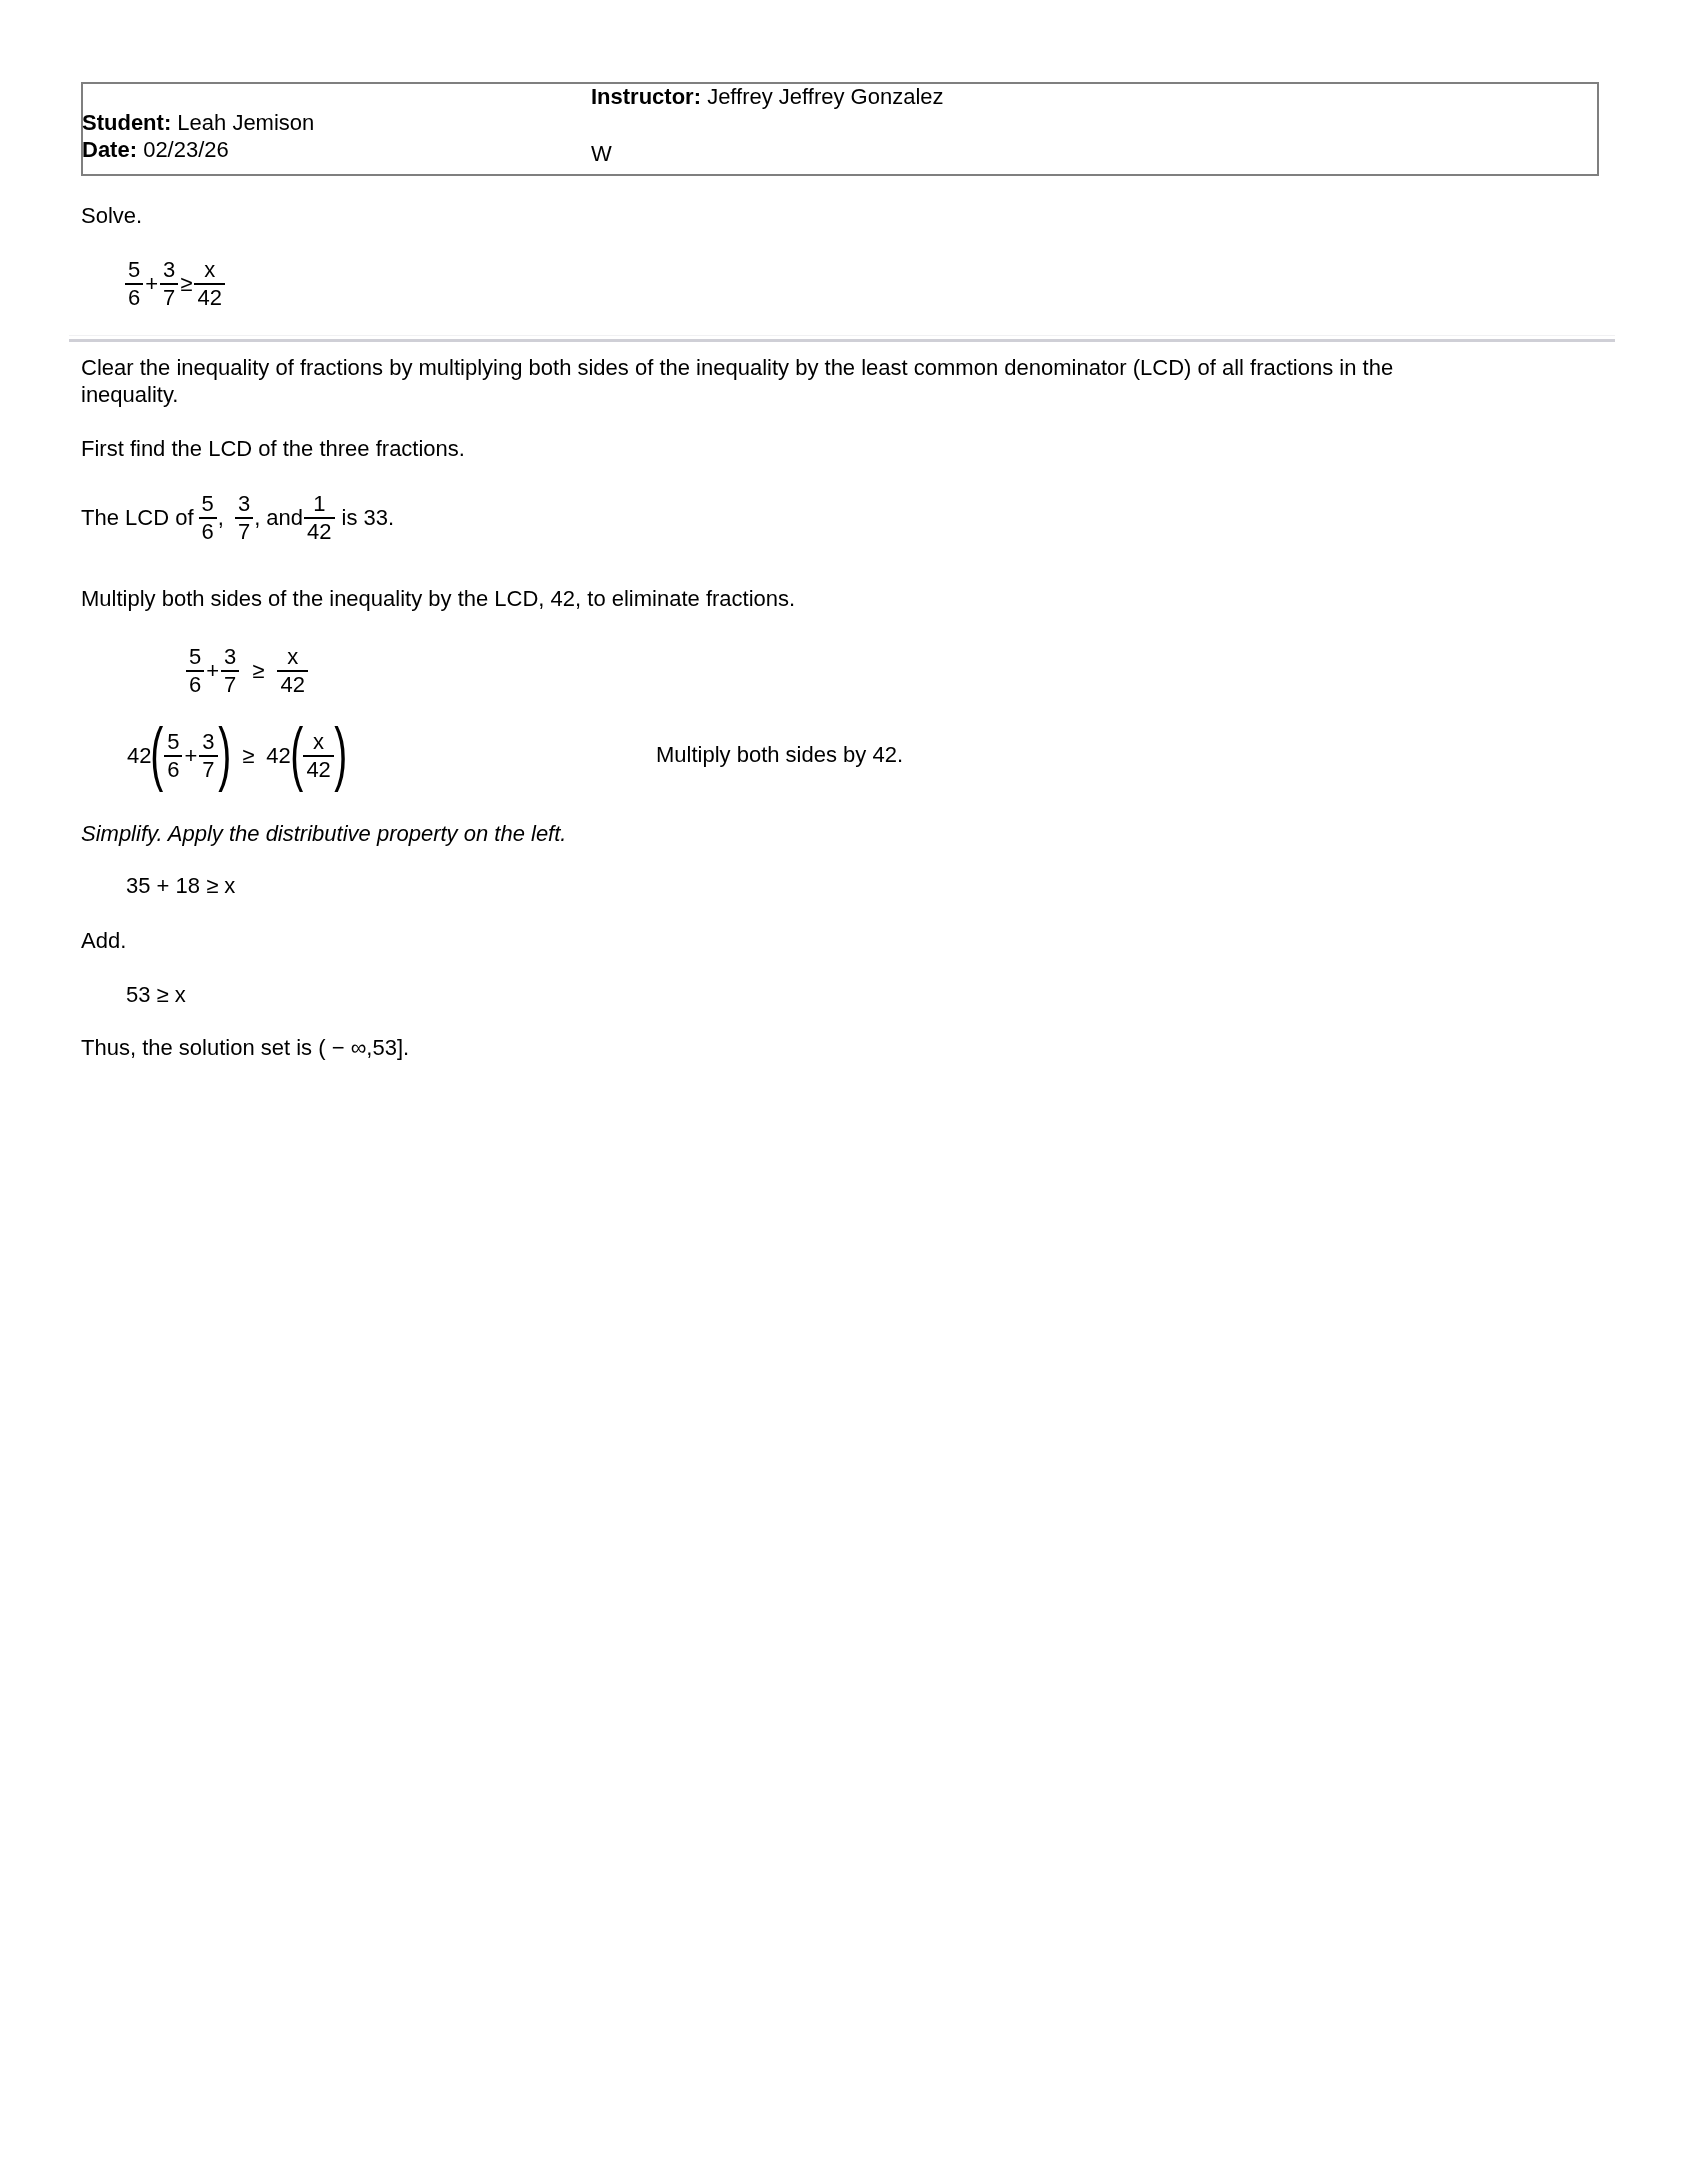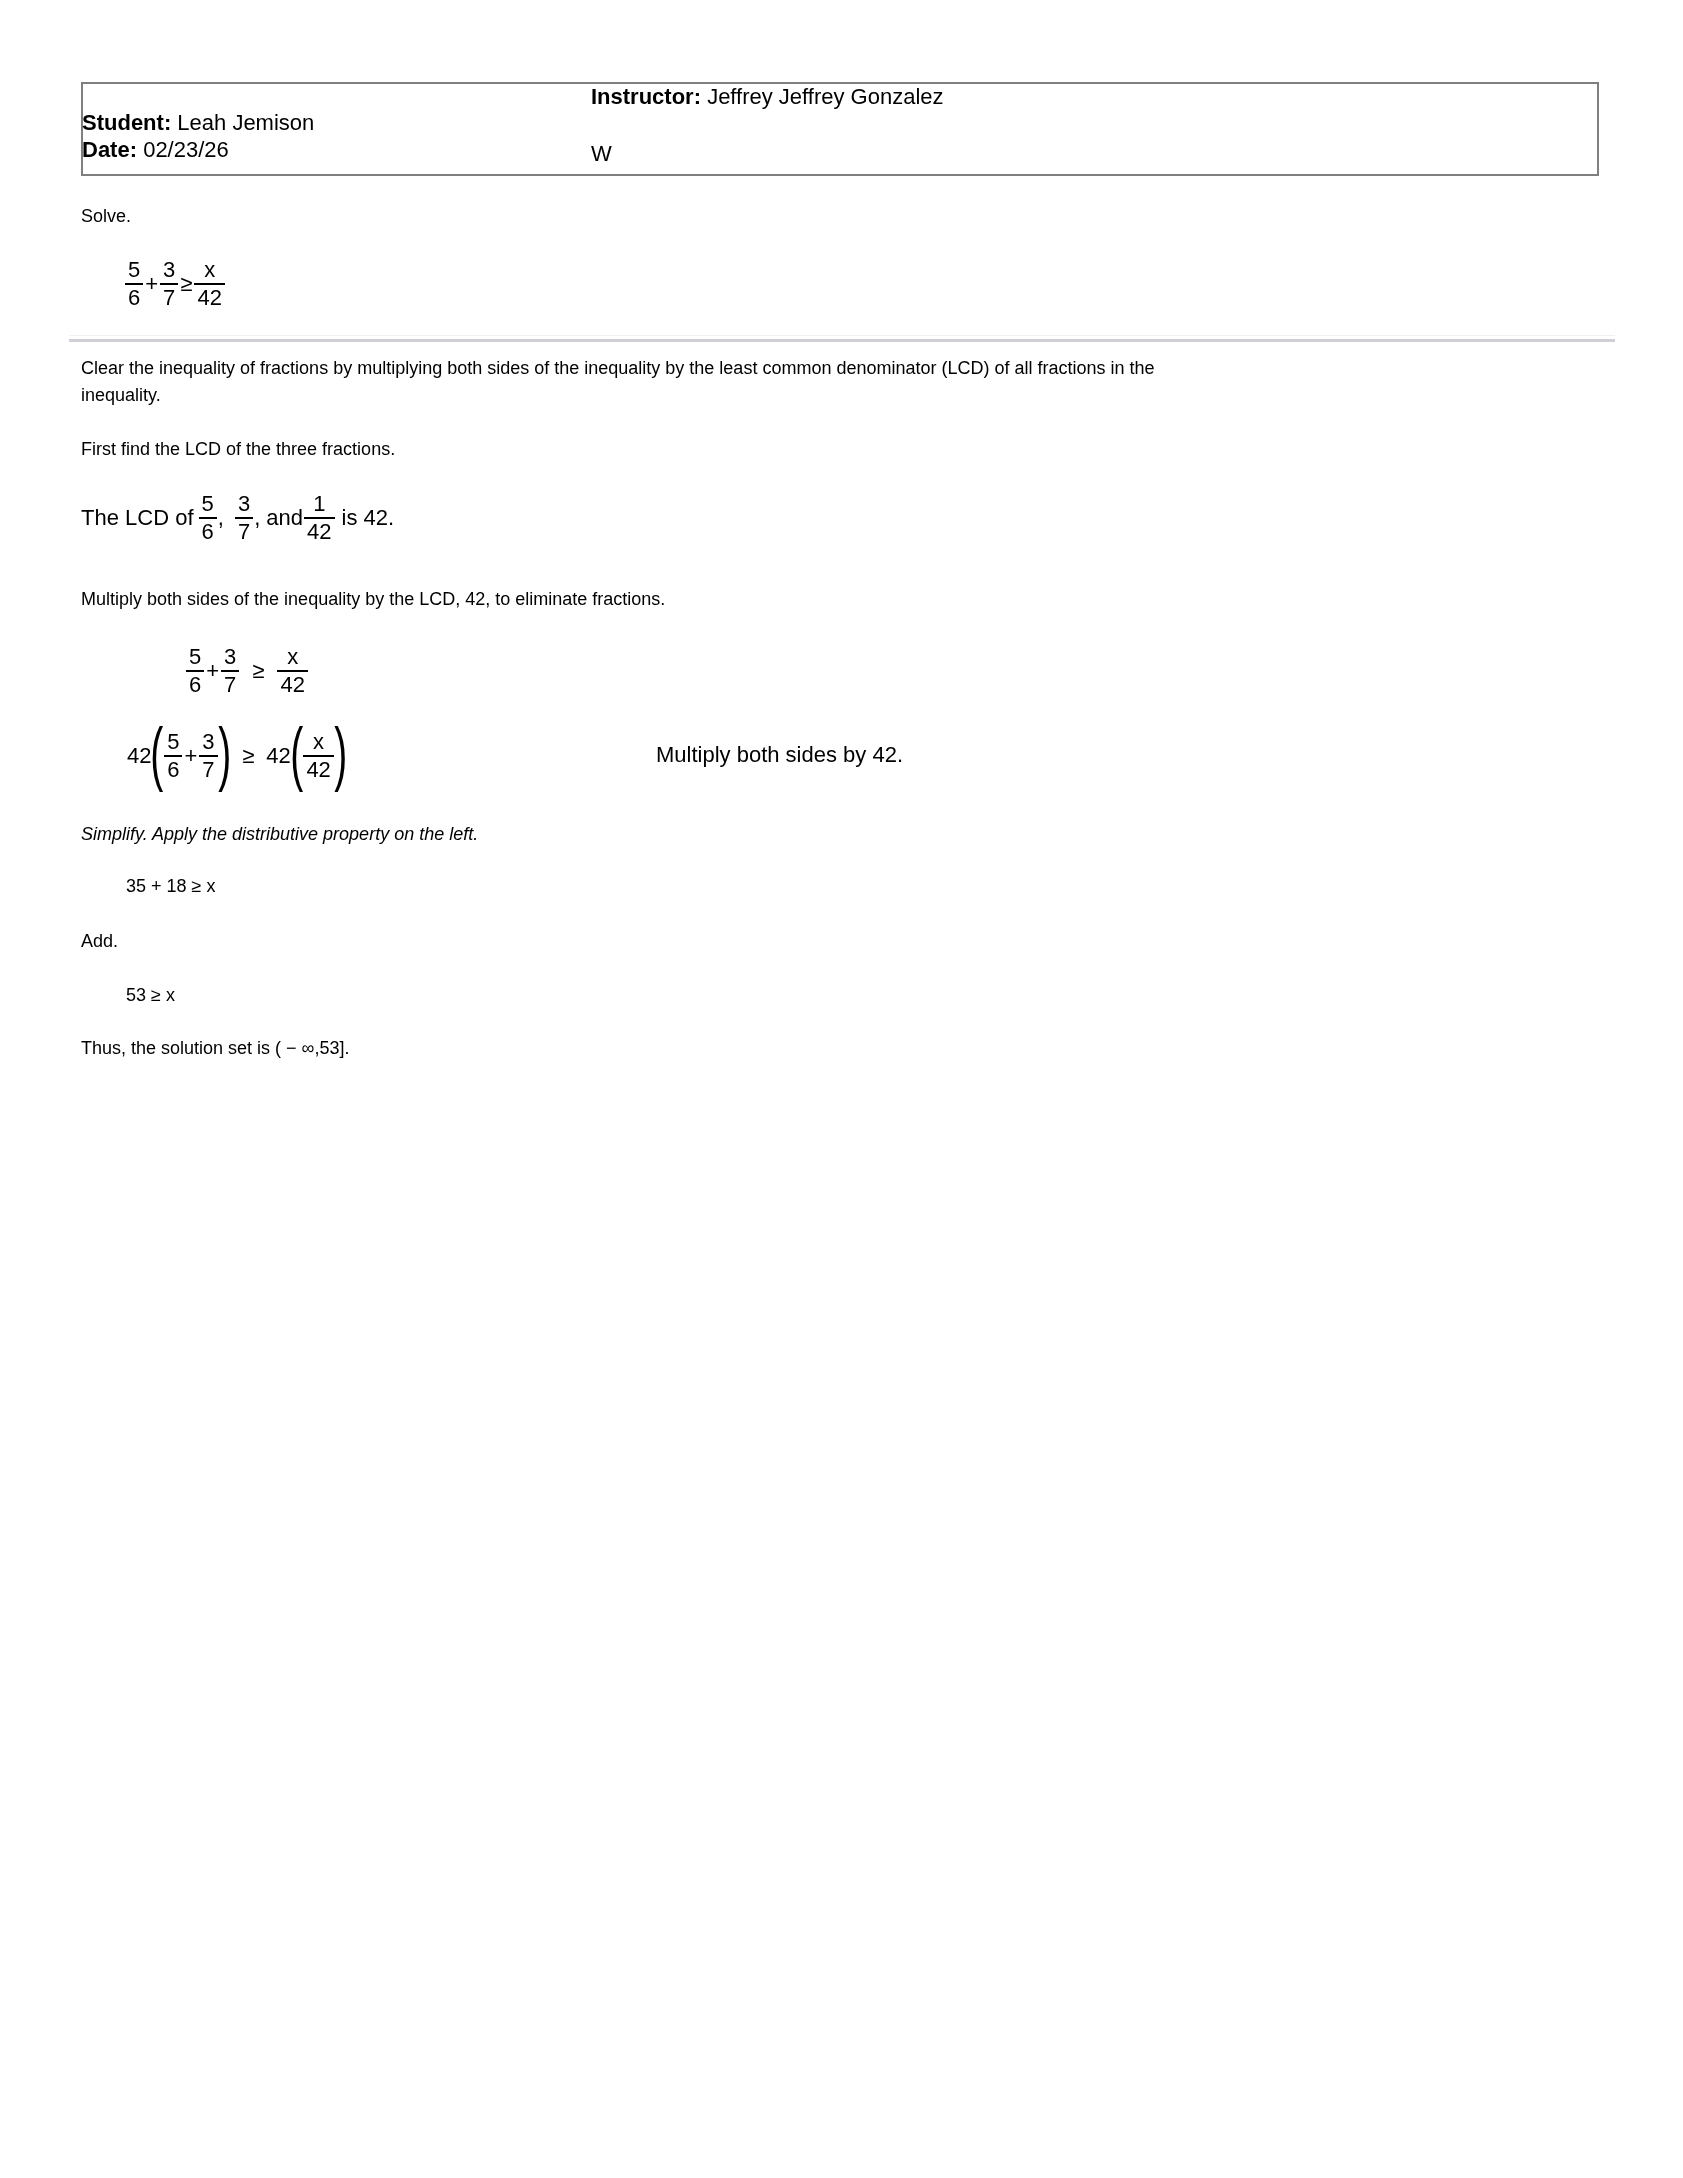--- a/index.html
+++ b/index.html
@@ -49,21 +49,21 @@
       left: 69px;
       top: 335px;
       width: 1546px;
       height: 1px;
       background: #f1f1f3;
     }
 
     .para {
       position: absolute;
       left: 81px;
-      font-size: 18px;
+      font-size: 22px;
       line-height: 26px;
       white-space: nowrap;
     }
 
     
     .math {
       position: absolute;
       display: flex;
       align-items: center;
       font-size: 22px;
@@ -164,21 +164,21 @@
     <span class="num">3</span>
     <span class="bar"></span>
     <span class="den">7</span>
   </span>
   <span style="text-align:center;">, and</span>
   <span class="frac">
     <span class="num">1</span>
     <span class="bar"></span>
     <span class="den">42</span>
   </span>
-  <span style="margin-left:6px;">is 42.</span>
+  <span style="margin-left:6px;">is 33.</span>
 </div>
 
 <div class="para" style="top:586px;">Multiply both sides of the inequality by the LCD, 42, to eliminate fractions.</div>
 
 <div class="math" style="left:185px; top:646px;">
   <span class="frac">
     <span class="num">5</span>
     <span class="bar"></span>
     <span class="den">6</span>
   </span>

